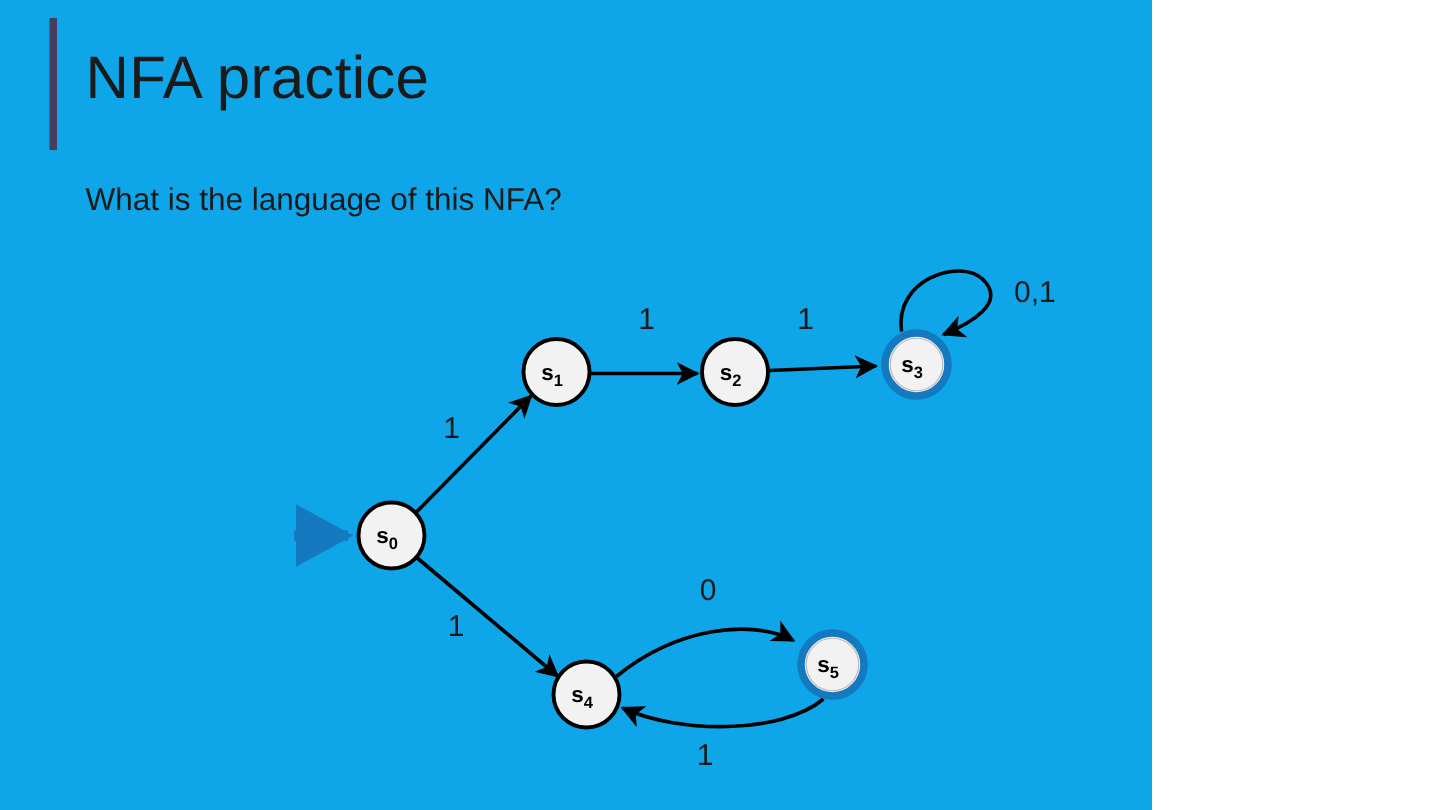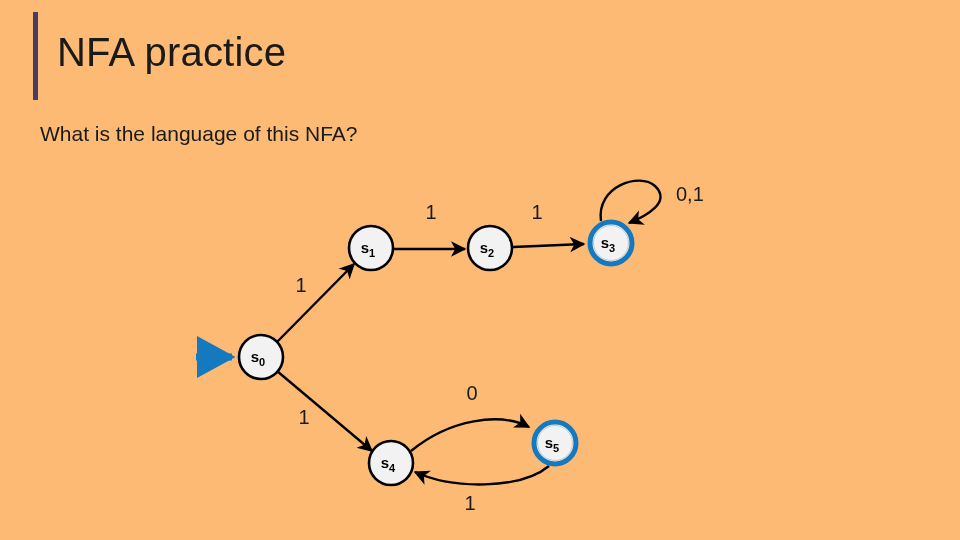--- a/index.html
+++ b/index.html
@@ -2,23 +2,23 @@
 <html><head>
 <meta charset="utf-8">
 <style>
   html, body {
     margin: 0;
     padding: 0;
     background: #ffffff;
   }
   #slide {
     position: relative;
-    width: 960px;
+    width: 768px;
     height: 540px;
-    background: #fdba74;
+    background: #0ea5e9;
     overflow: hidden;
     font-family: "Liberation Sans", sans-serif;
   }
   #accent-bar {
     position: absolute;
     left: 33px;
     top: 12px;
     width: 5px;
     height: 88px;
     background: #483D61;
@@ -29,21 +29,21 @@
     top: 30px;
     font-size: 40px;
     font-weight: 400;
     color: #1A1A1A;
     letter-spacing: 0.2px;
     line-height: 1.1;
     white-space: nowrap;
   }
   #slide-subtitle {
     position: absolute;
-    left: 40px;
+    left: 57px;
     top: 122px;
     font-size: 21px;
     font-weight: 400;
     color: #1A1A1A;
     white-space: nowrap;
   }
   #nfa-diagram {
     position: absolute;
     left: 0;
     top: 0;

